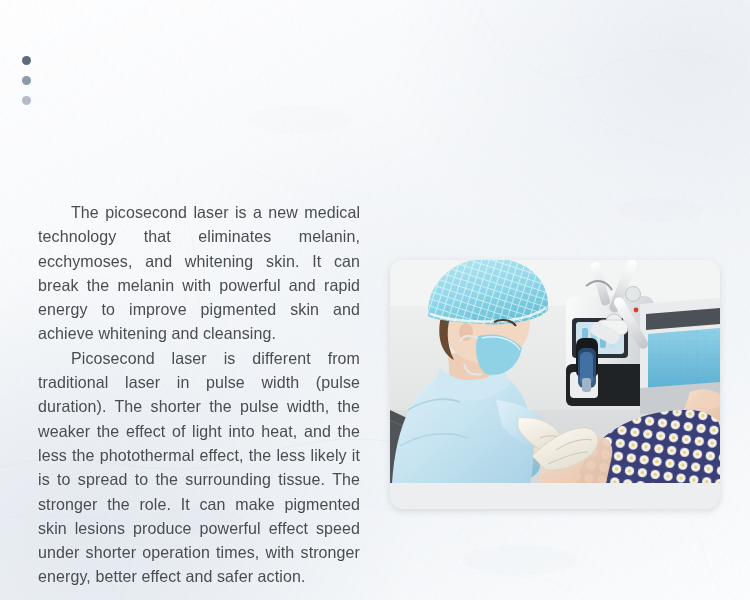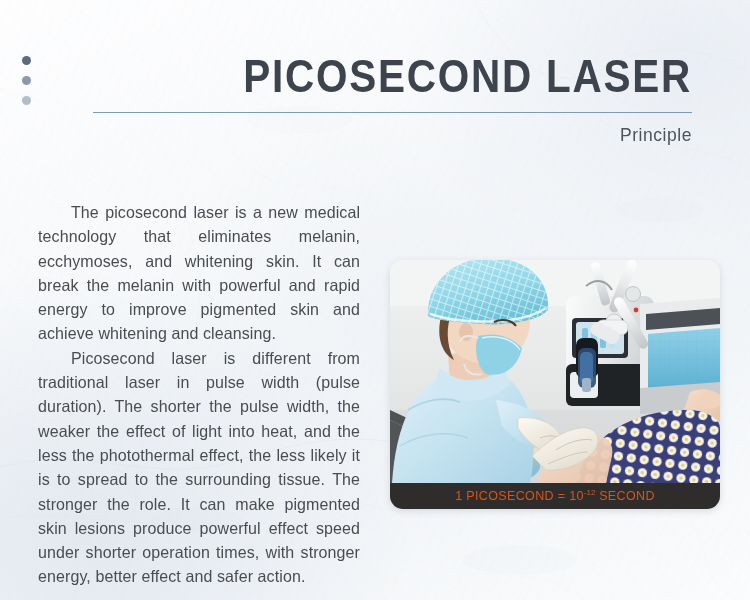--- a/index.html
+++ b/index.html
@@ -194,25 +194,20 @@
     </g>
   </svg>
   <div class="noise"></div>
 
   <div class="dots">
     <div class="dot d1"></div>
     <div class="dot d2"></div>
     <div class="dot d3"></div>
   </div>
 
-  <div class="header">
-    <h1 class="main-title">PICOSECOND LASER</h1>
-    <div class="title-rule"></div>
-    <p class="subtitle">Principle</p>
-  </div>
 
   <div class="copy">
     <p>The picosecond laser is a new medical technology that eliminates melanin, ecchymoses, and whitening skin. It can break the melanin with powerful and rapid energy to improve pigmented skin and achieve whitening and cleansing.</p>
     <p>Picosecond laser is different from traditional laser in pulse width (pulse duration). The shorter the pulse width, the weaker the effect of light into heat, and the less the photothermal effect, the less likely it is to spread to the surrounding tissue. The stronger the role. It can make pigmented skin lesions produce powerful effect speed under shorter operation times, with stronger energy, better effect and safer action.</p>
   </div>
 
   <div class="photo-card">
     <div class="photo">
       <svg width="330" height="223" viewBox="0 0 330 223" aria-hidden="true">
         <defs>
@@ -362,20 +357,15 @@
             <path d="M142 196 C 156 182, 174 170, 190 168 C 204 166, 212 176, 206 188 C 198 202, 174 212, 156 210 Z" fill="url(#gloveG)" stroke="#d6cfc0" stroke-width="0.8"></path>
             <path d="M166 190 C 178 182, 192 178, 202 180" stroke="#cdc6b7" stroke-width="1" fill="none"></path>
             <path d="M158 204 C 172 198, 186 192, 198 192" stroke="#cdc6b7" stroke-width="0.9" fill="none"></path>
           </g>
 
           <rect x="0" y="0" width="330" height="223" fill="none"></rect>
         </g>
       </svg>
     </div>
 
-    <div class="caption-bar">
-      <div class="caption-text">
-        <span>1 PICOSECOND = 10</span><sup>-12</sup><span> SECOND</span>
-      </div>
-    </div>
   </div>
 
 </div>
 
 </body></html>

